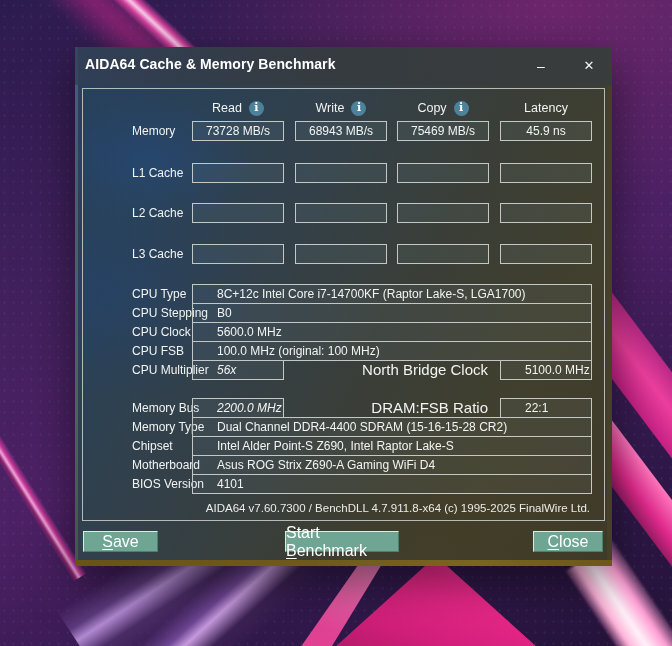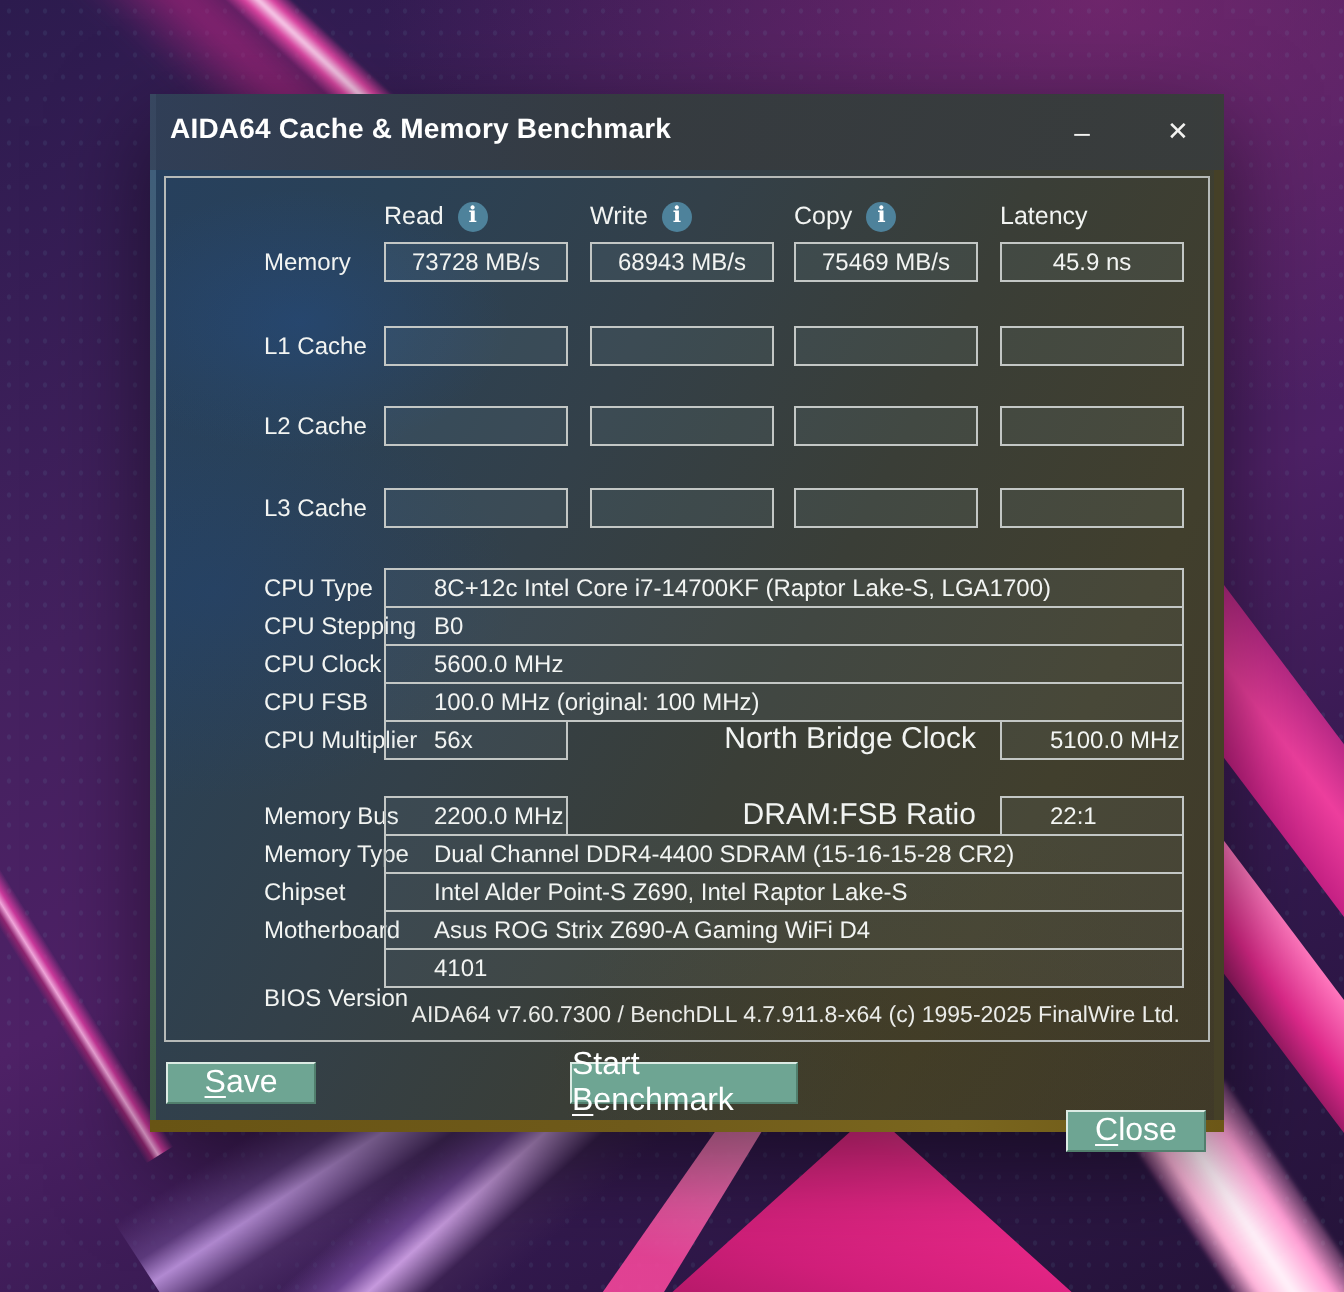--- a/index.html
+++ b/index.html
@@ -63,50 +63,50 @@
       letter-spacing:.1px; white-space:nowrap; }
   .winbtn { position:absolute; top:5px; width:32px; height:27px; display:flex; align-items:center;
       justify-content:center; color:#f3f3f1; font-size:14px; cursor:pointer; }
   .winbtn.min { left:450px; }
   .winbtn.close { left:498px; font-size:13px; }
 
   .panel { position:absolute; left:7px; top:41px; width:523px; height:433px; border:1px solid #b6bab8; }
 
   .lbl { position:absolute; left:13px; height:20px; line-height:20px; font-size:12px; white-space:nowrap;margin-left:36px; }
   .bhead { position:absolute; top:10px; width:92px; height:18px; display:flex; align-items:center;
-      justify-content:flex-start; gap:7px; font-size:12.5px; }
+      justify-content:center; gap:7px; font-size:12.5px; }
   .info-i { width:15px; height:15px; border-radius:50%; background:var(--info-blue); color:#fff;
       font:bold 11px "DejaVu Serif", serif; display:inline-flex; align-items:center; justify-content:center;
       flex:0 0 auto; cursor:pointer; padding-bottom:1px; }
   .c1 { left:109px; } .c2 { left:212px; } .c3 { left:314px; } .c4 { left:417px; }
 
   .bbox { position:absolute; width:92px; height:20px; border:1px solid #c3c7c5;
       background:rgba(170,200,215,.08); text-align:center; line-height:18px; font-size:12px;
       white-space:nowrap; }
   .r-mem { top:32px; } .r-l1 { top:74px; } .r-l2 { top:114px; } .r-l3 { top:155px; }
   .lr-mem { top:32px; } .lr-l1 { top:74px; } .lr-l2 { top:114px; } .lr-l3 { top:155px; }
 
   .ibox { position:absolute; height:20px; border:1px solid #c3c7c5; background:rgba(170,200,215,.07);
       line-height:18px; font-size:12px; padding-left:24px; white-space:nowrap; overflow:hidden; }
   .ibox.long  { left:109px; width:400px; }
-  .ibox.small { left:109px; width:92px; }
+  .ibox.small { left:109px; width:92px;font-style:italic; }
   .ibox.right { left:417px; width:92px; }
   .extra-lbl { position:absolute; left:230px; width:175px; height:20px; line-height:20px;
       font-size:15px; text-align:right; white-space:nowrap; }
 
   .footer { position:absolute; right:14px; top:413px; font-size:11.5px; color:#ebece9; white-space:nowrap; }
 
   .btn { position:absolute; top:484px; height:21px; background:var(--btn-green);
       border:1px solid #dcebe4; border-bottom-color:#517f6d; border-right-color:#517f6d;
       color:#ffffff; font-size:16px; font-family:inherit; display:flex; align-items:center;
       justify-content:center; cursor:pointer; }
   .btn u { text-underline-offset:2px; }
   .btn-save  { left:8px;   width:75px; }
   .btn-start { left:210px; width:114px; }
-  .btn-close { left:458px; width:70px;margin-top:24px; }
+  .btn-close { left:458px; width:70px; }
 </style>
 </head>
 <body>
 
 <div class="stage">
   <div class="wp dots"></div>
   <div class="wp beam-glow"></div>
   <div class="wp beam-core"></div>
   <div class="wp streak-left"></div>
   <div class="wp petal-l1"></div>
@@ -198,21 +198,21 @@
 
       <div class="lbl" style="top:328px">Memory Type</div>
       <div class="ibox long" style="top:328px">Dual Channel DDR4-4400 SDRAM (15-16-15-28 CR2)</div>
 
       <div class="lbl" style="top:347px">Chipset</div>
       <div class="ibox long" style="top:347px">Intel Alder Point-S Z690, Intel Raptor Lake-S</div>
 
       <div class="lbl" style="top:366px">Motherboard</div>
       <div class="ibox long" style="top:366px">Asus ROG Strix Z690-A Gaming WiFi D4</div>
 
-      <div class="lbl" style="top:400px">BIOS Version</div>
+      <div class="lbl" style="top:385px">BIOS Version</div>
       <div class="ibox long" style="top:385px">4101</div>
 
       <div class="footer">AIDA64 v7.60.7300 / BenchDLL 4.7.911.8-x64 (c) 1995-2025 FinalWire Ltd.</div>
     </div>
 
     <div class="btn btn-save">
         <span><span></span><u>S</u><span>ave</span></span>
       </div>
     <div class="btn btn-start">
         <span><span>Start </span><u>B</u><span>enchmark</span></span>

